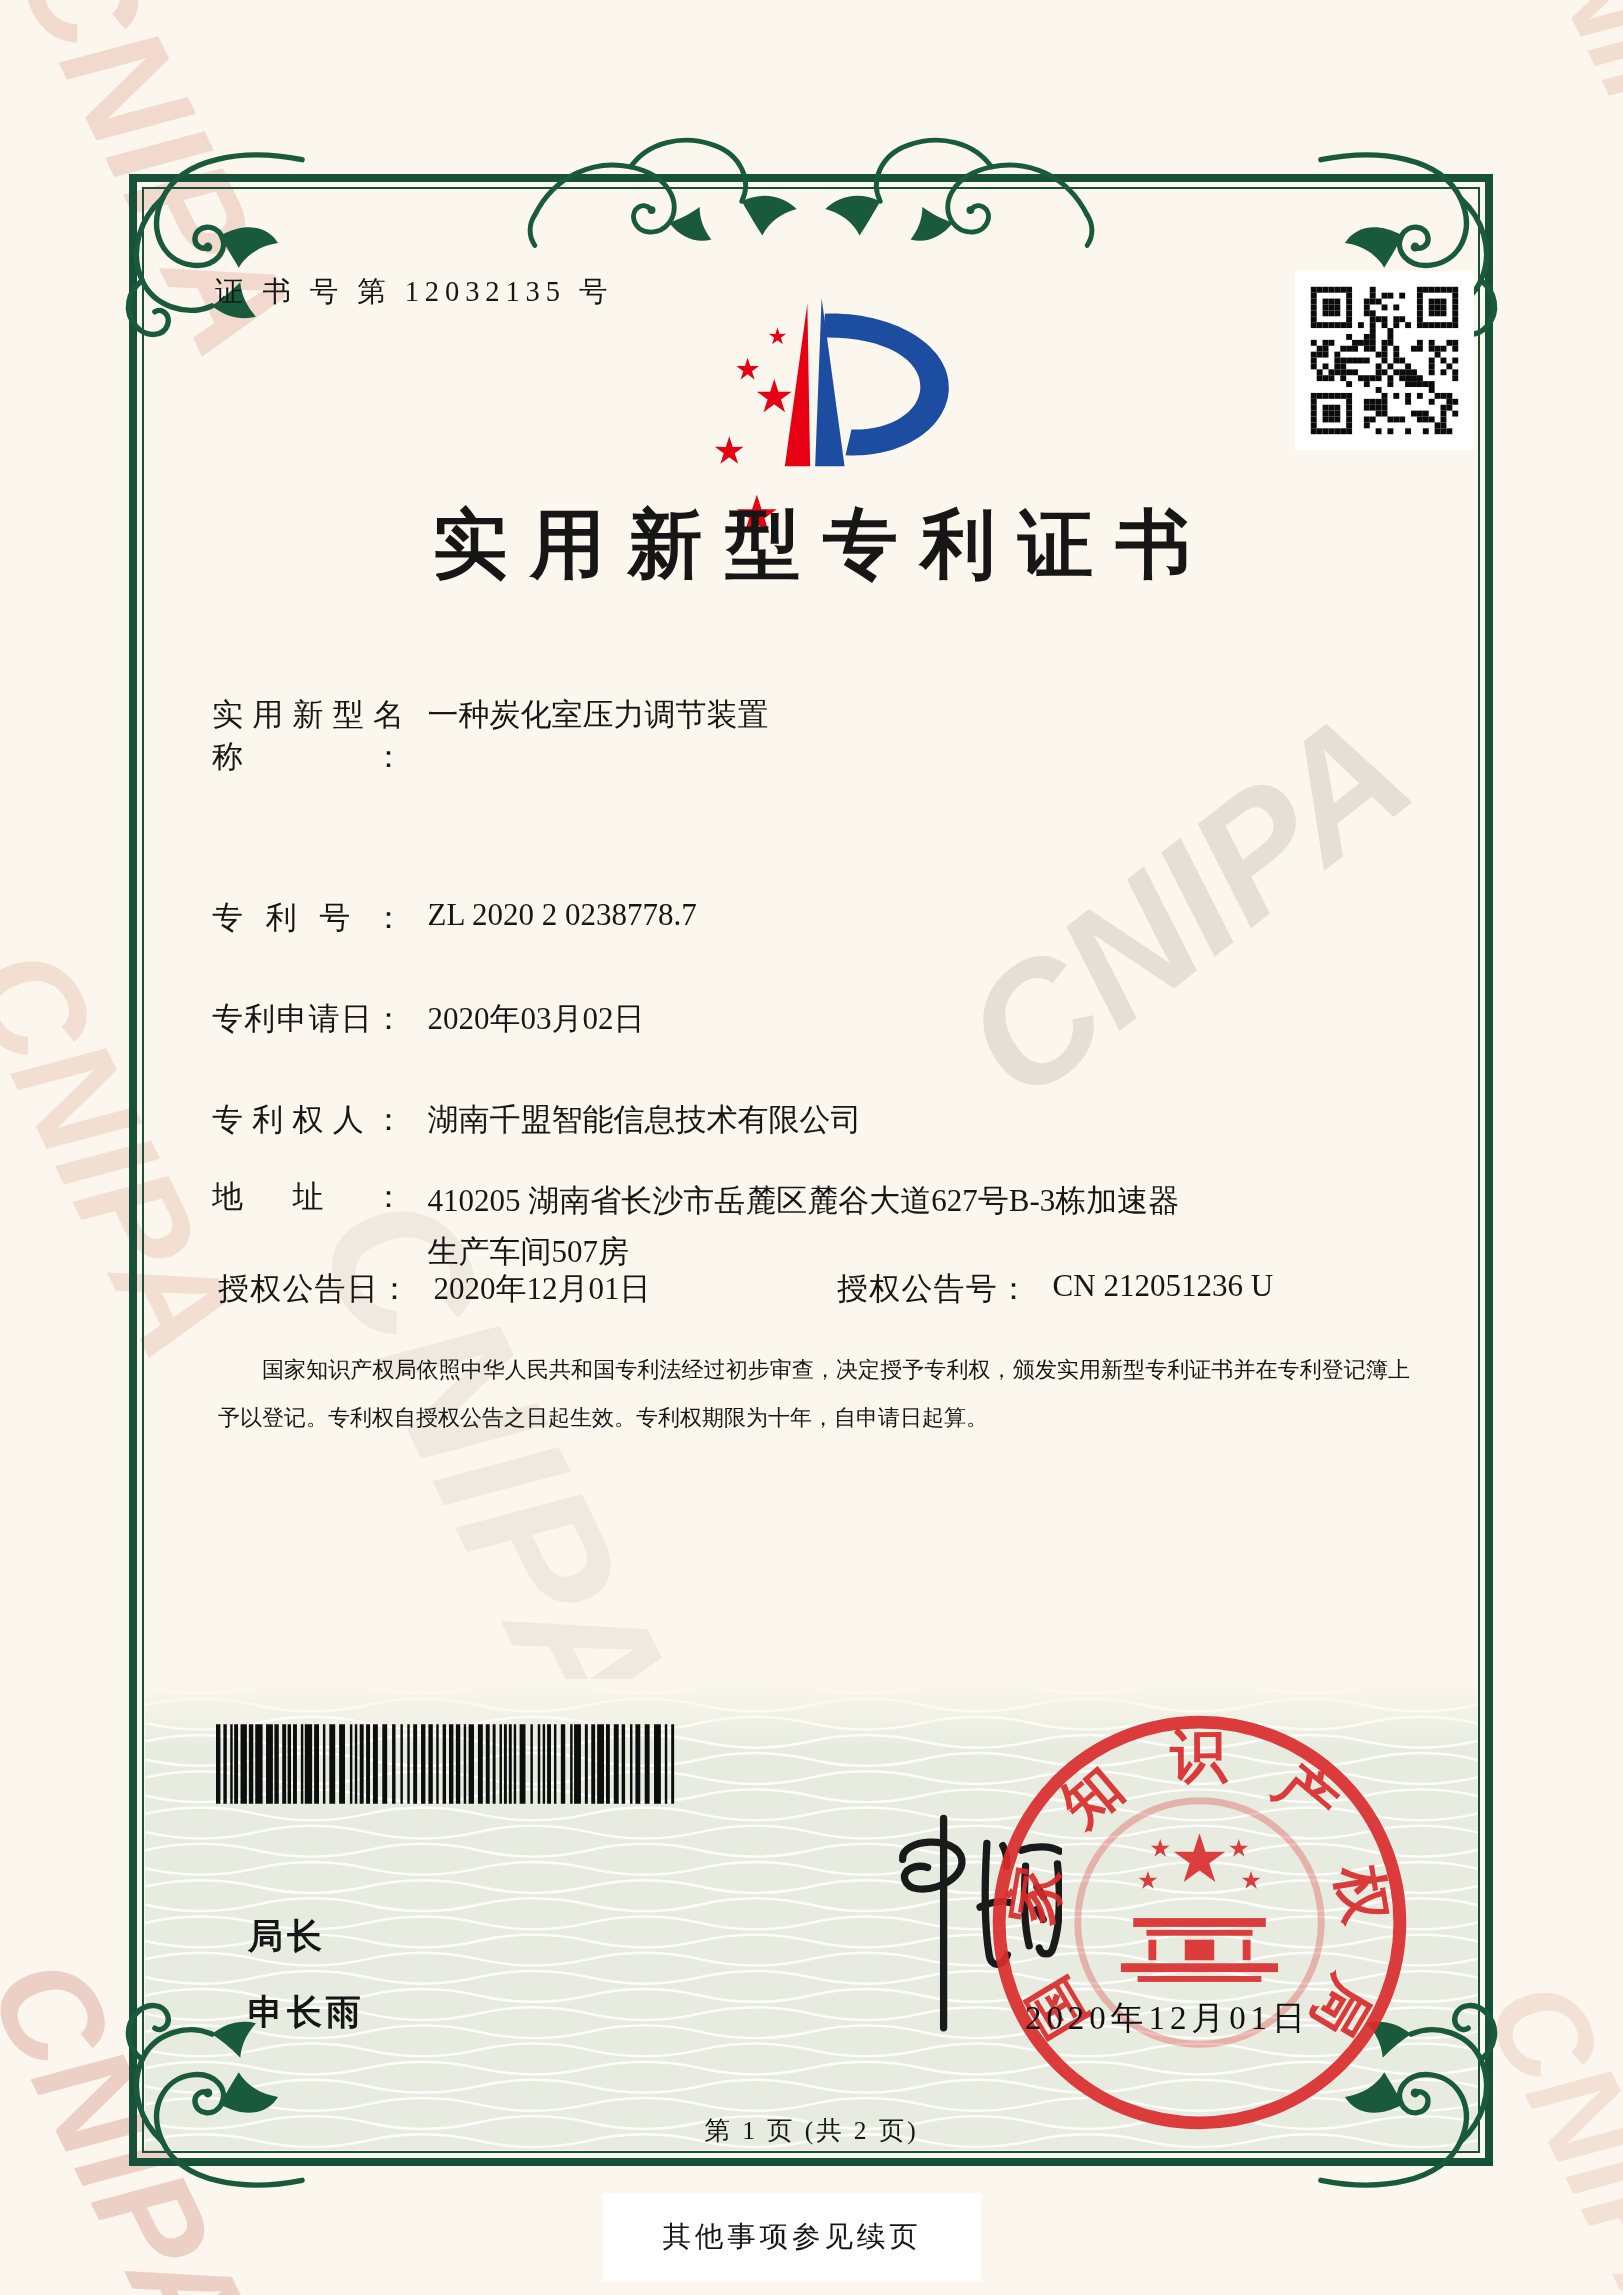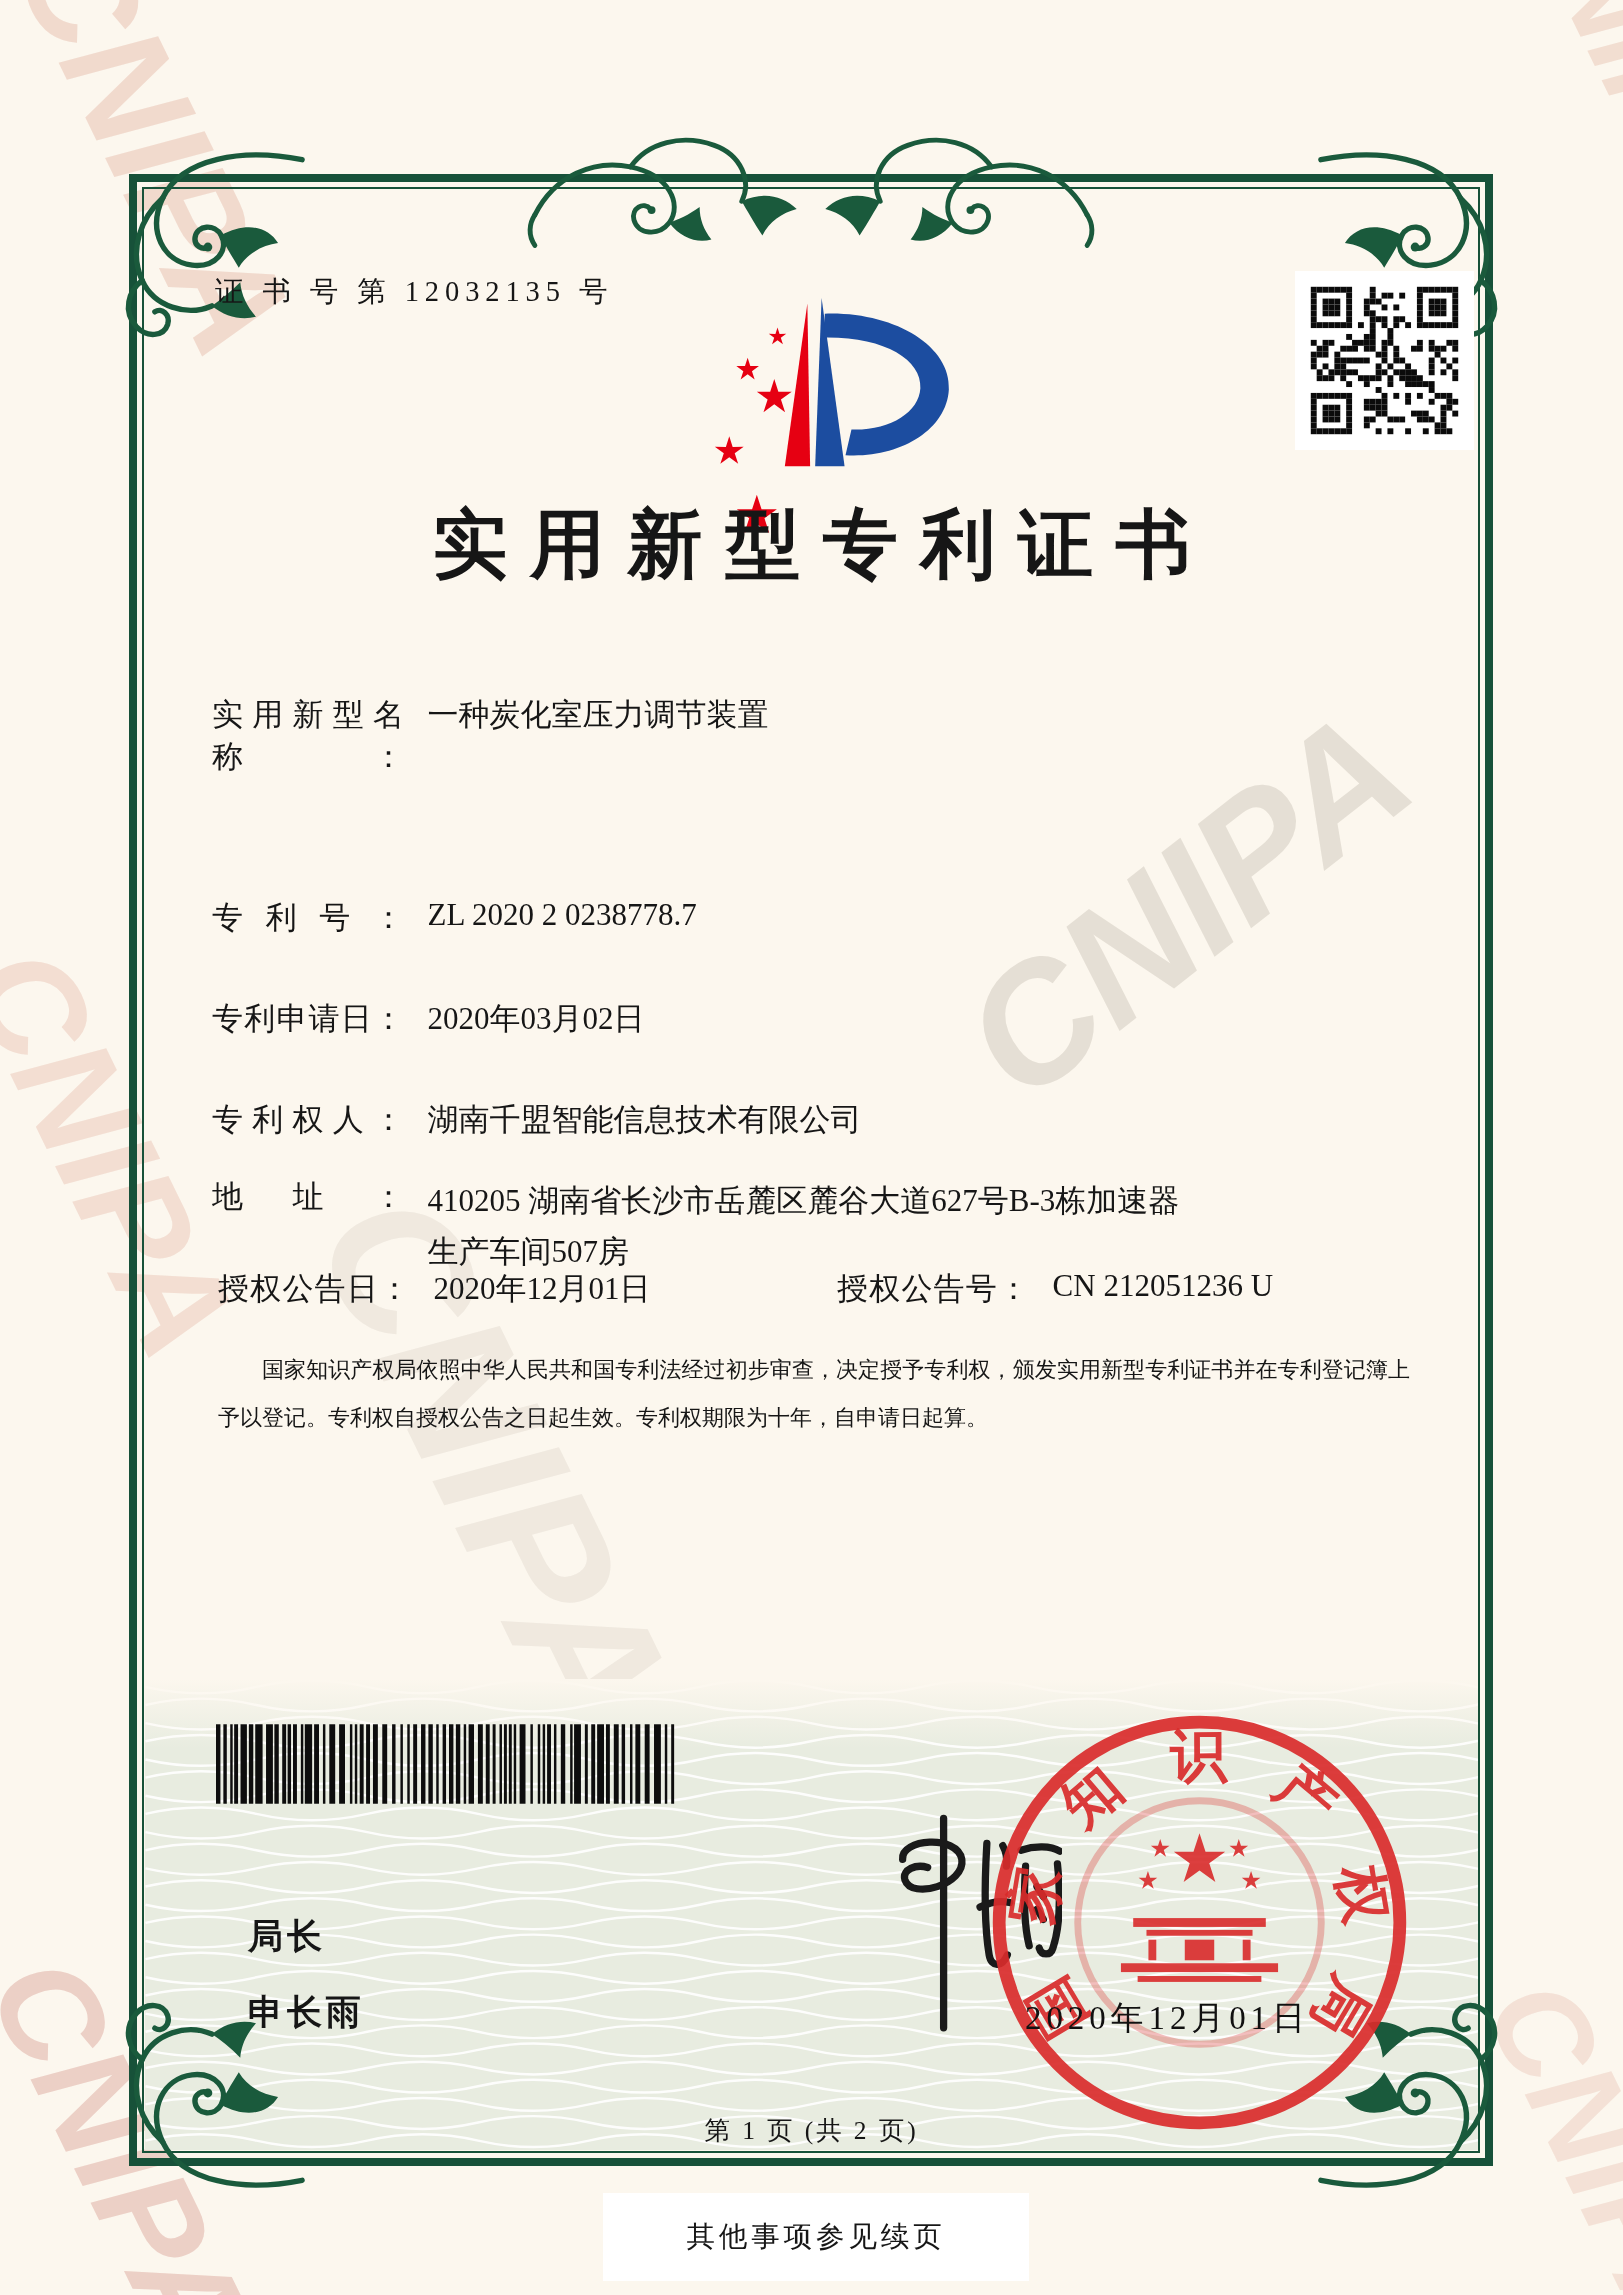--- a/index.html
+++ b/index.html
@@ -65,21 +65,21 @@
   .director-title{top:1913px;} .director-name{top:1989px;}
   .signature{position:absolute; left:807px; top:1791px; width:255px; height:255px; z-index:5;}
   .seal{position:absolute; left:981px; top:1704px; width:437px; height:437px; z-index:5;}
   .seal-svg{position:absolute; inset:0;}
   .seal-char{position:absolute; left:218px; top:218px; font-size:57px; font-weight:700;
              color:#d92b2b; opacity:0.92; font-family:"Liberation Serif","DejaVu Serif",serif;}
   .seal-date{position:absolute; left:1025px; top:1996px; font-size:33px; letter-spacing:4.9px;
              color:#111; z-index:6; white-space:nowrap;}
   .footer-page{position:absolute; left:0; right:0; top:2113px; text-align:center; font-size:25.5px;
                letter-spacing:2.9px; z-index:4;}
-  .note-box{position:absolute; left:603px; top:2193px; width:426px; height:88px; background:#ffffff;
+  .note-box{position:absolute; left:603px; top:2193px; width:378px; height:88px; background:#ffffff;
             z-index:6; display:flex; align-items:center; justify-content:center;}
   .note-box span{font-size:28.5px; letter-spacing:3.9px;}
 </style>
 </head>
 <body>
 
 <div class="page">
 
   <div class="wm wm1">CNIPA</div>
   <div class="wm wm2">CNIPA</div>

